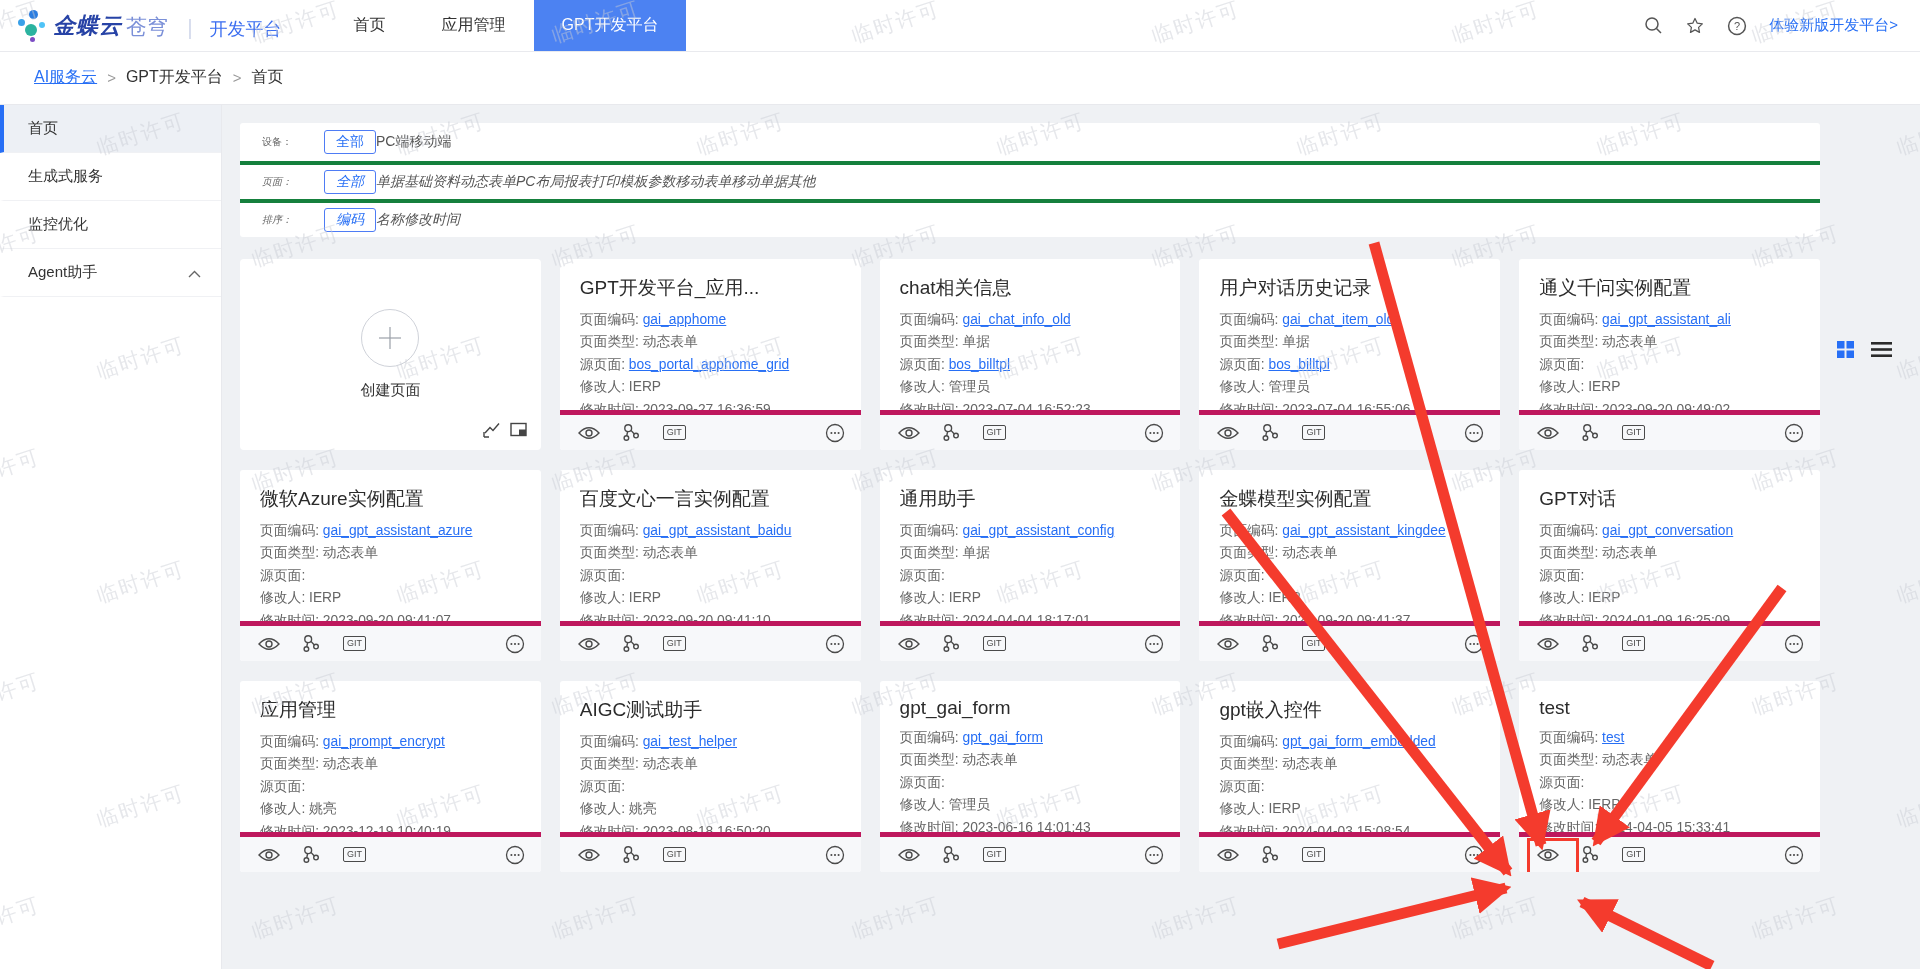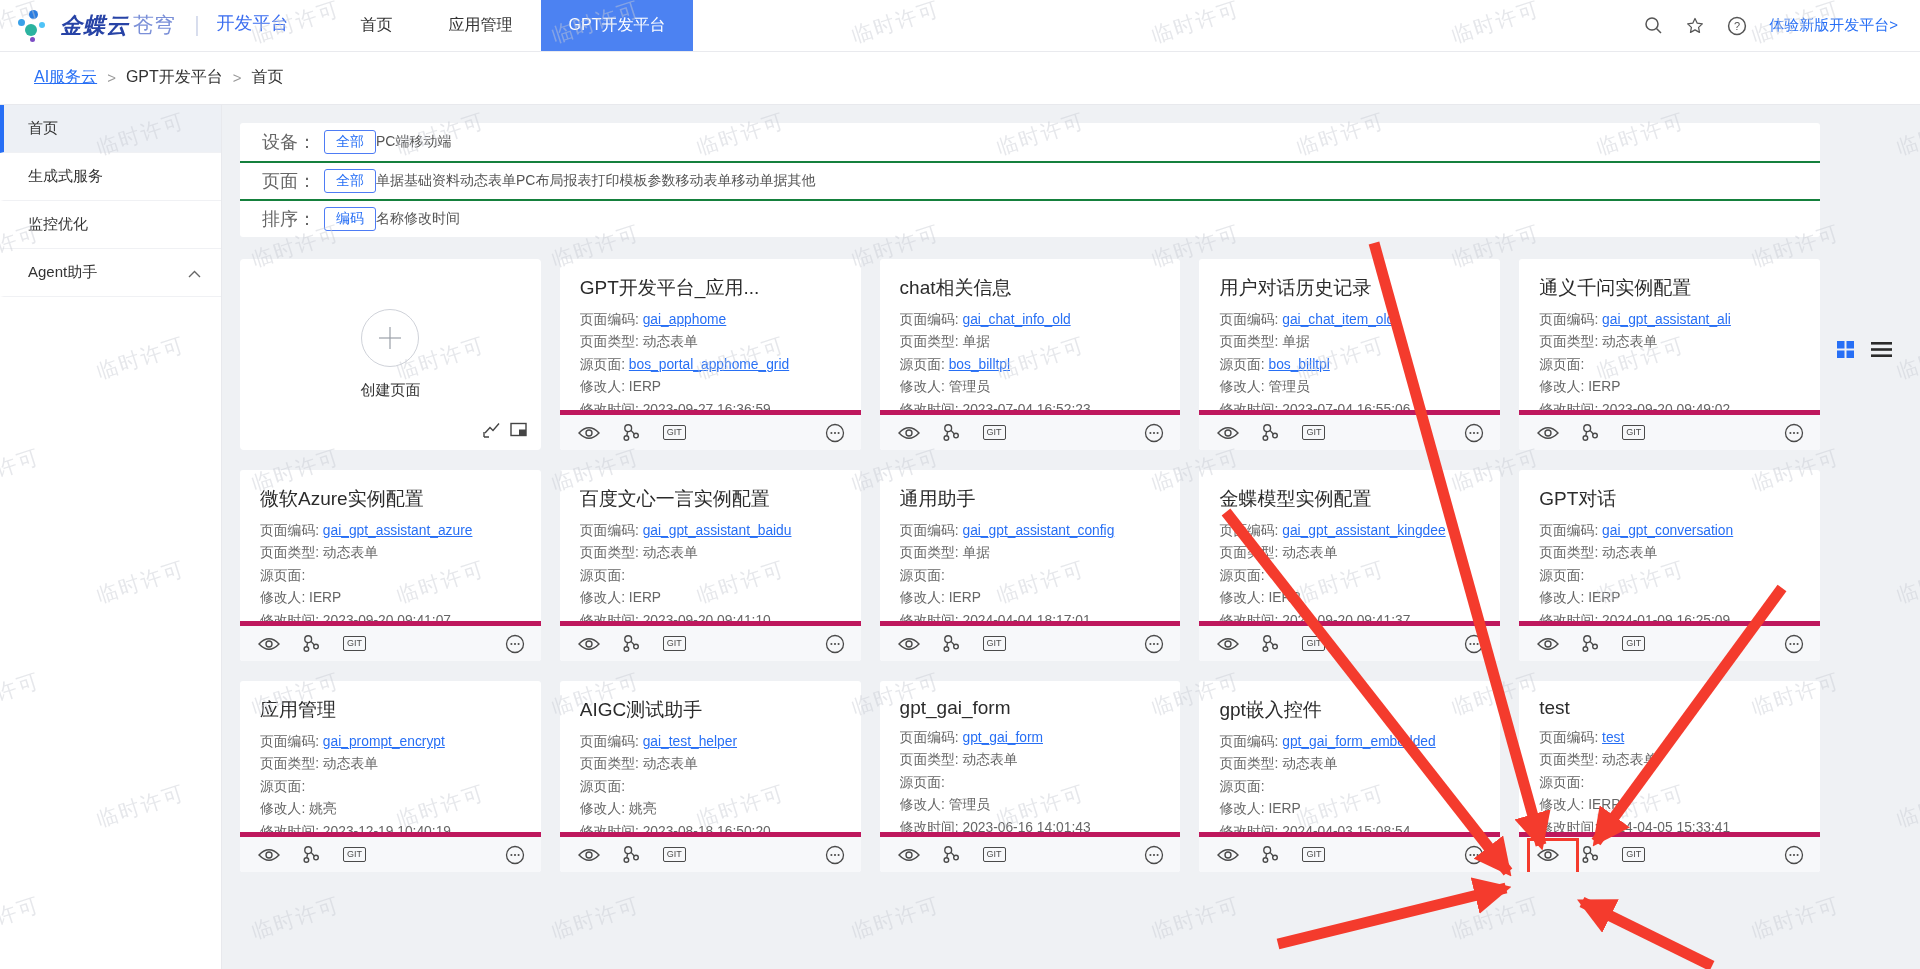--- a/index.html
+++ b/index.html
@@ -3,21 +3,21 @@
 <meta charset="utf-8">
 <style>
   * { margin:0; padding:0; box-sizing:border-box; }
   html,body { width:1920px; height:969px; overflow:hidden; }
   body { font-family:"Liberation Sans","DejaVu Sans",sans-serif; background:#eff1f4; position:relative; color:#333; }
 
   
   .navbar { height:51px; background:#fff; display:flex; align-items:center; position:relative; z-index:10; box-shadow:0 1px 0 #e9eaee; }
   .logo { width:34px; height:34px; margin-left:16px; position:relative; flex:none; }
   .logo i { position:absolute; border-radius:50%; }
-  .brand { display:flex; align-items:flex-start; margin-left:10px; white-space:nowrap; }
+  .brand { display:flex; align-items:flex-end; margin-left:3px; white-space:nowrap; }
   .brand-name { font-size:22px; font-weight:bold; color:#2743a6; font-style:italic; letter-spacing:1px; }
   .brand-suffix { font-size:21px; color:#7b90d8; margin-left:4px; }
   .brand-divider { color:#c3cbe4; font-size:20px; margin:0 10px 0 12px; }
   .brand-product { font-size:18px; color:#3a6df0; }
   .nav-items { display:flex; align-items:center; height:100%; margin-left:44px; }
   .nav-item { height:100%; display:flex; align-items:center; padding:0 28px; font-size:16px; color:#333; cursor:pointer; }
   .nav-item.active { background:#4c82f2; color:#fff; }
   .nav-right { margin-left:auto; display:flex; align-items:center; gap:22px; padding-right:22px; }
   .nav-icon { width:20px; height:20px; display:flex; align-items:center; justify-content:center; cursor:pointer; }
   .new-version { font-size:15px; color:#276ff5; cursor:pointer; white-space:nowrap; }
@@ -33,22 +33,22 @@
   .sidebar { width:222px; background:#fff; border-right:1px solid #e8e9ed; flex:none; }
   .sidebar-header { height:54px; display:flex; align-items:center; justify-content:space-between; padding:0 20px 0 24px; font-size:15px; color:#333; border-bottom:1px solid #ebedf0; }
   .sidebar-item { height:48px; display:flex; align-items:center; justify-content:space-between; padding:0 20px 0 24px; font-size:15px; color:#333; border-bottom:1px solid #f0f1f4; border-left:4px solid transparent; cursor:pointer; }
   .sidebar-item.active { background:#edf0f5; border-left:4px solid #276ff5; }
 
   .main { flex:1; position:relative; }
 
   
   .filter-panel { width:1580px; margin:18px 0 0 18px; background:#fff; border-radius:3px; }
   .filter-row { display:flex; align-items:center; min-height:38px; padding:0 22px; }
-  .filter-row + .filter-row { border-top:2px solid #15803d; }
-  .filter-label { font-size:18px; color:#666; width:62px; flex:none; }
+  .filter-row + .filter-row { border-top:4px solid #15803d;font-style:italic; }
+  .filter-label { font-size:10px; color:#666; width:62px; flex:none; }
   .filter-opts { display:flex; align-items:center; }
   .filter-chip { font-size:14px; color:#276ff5; border:1px solid #4e7cf5; border-radius:3px; padding:2px 11px; cursor:pointer; }
   .filter-opt { font-size:14px; color:#555; cursor:pointer; }
 
   
   .view-toggle { position:absolute; top:235px; right:28px; display:flex; align-items:center; gap:16px; }
   .view-toggle span { cursor:pointer; display:flex; }
 
   
   .cards-grid { width:1580px; margin:22px 0 0 18px; display:grid; grid-template-columns:repeat(5,1fr); gap:20px 19px; }

